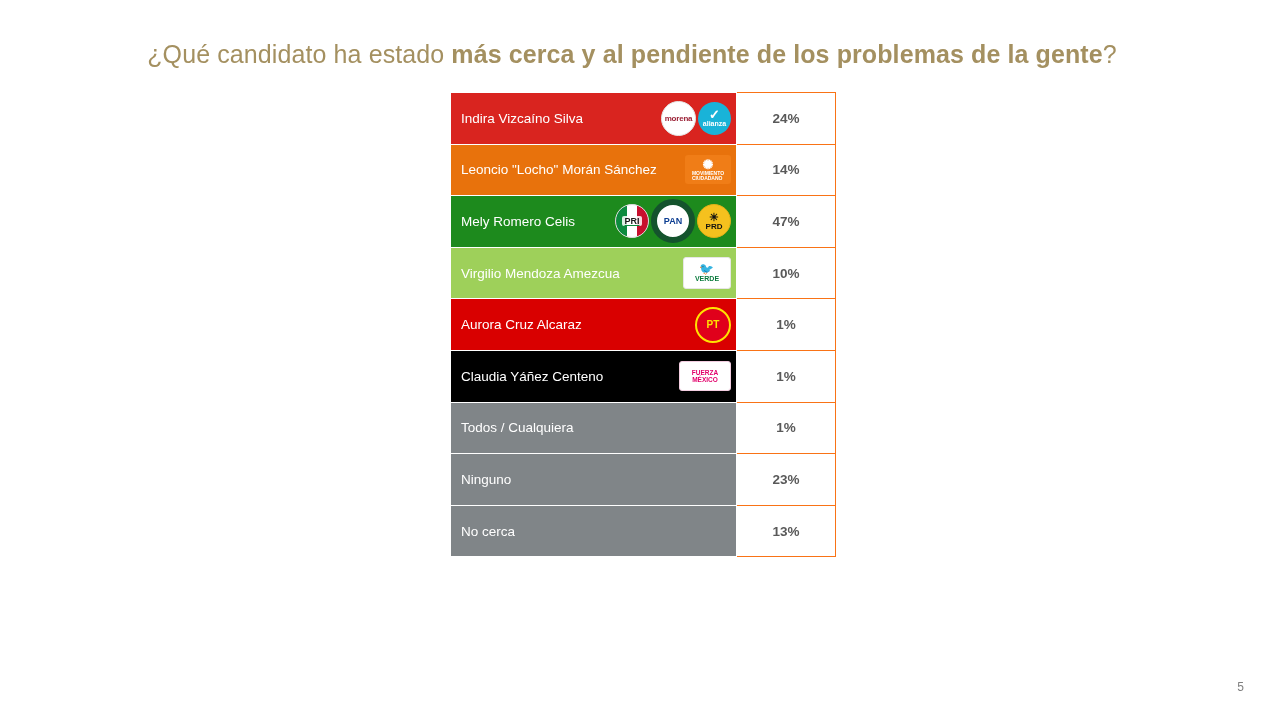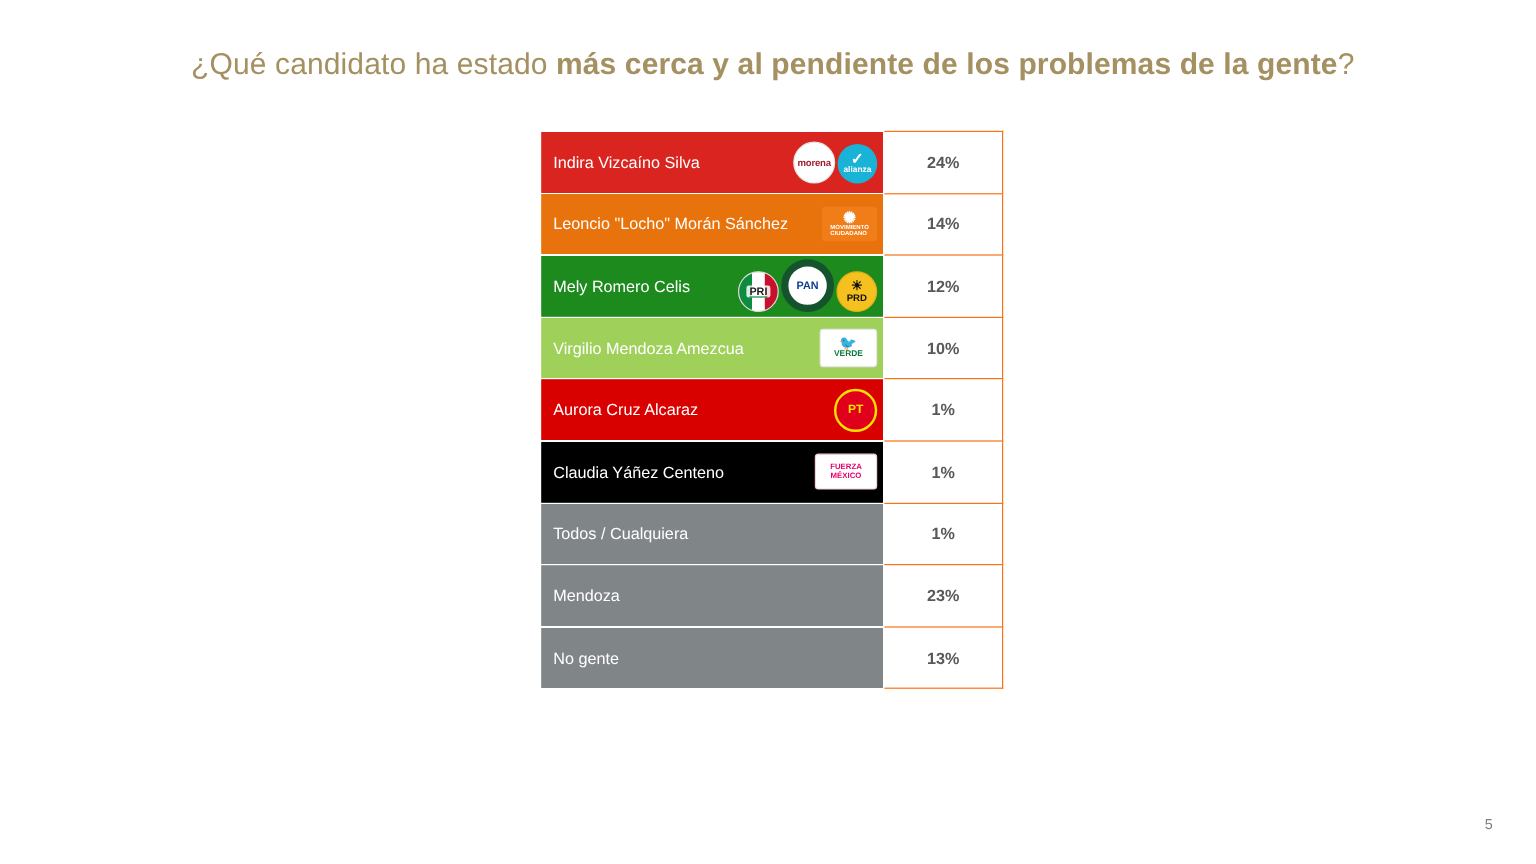--- a/index.html
+++ b/index.html
@@ -16,38 +16,38 @@
   }
 
   #slide {
     position: relative;
     width: 1280px;
     height: 720px;
   }
 
   #title {
     position: absolute;
-    left: 64px;
+    left: 52px;
     top: 40px;
     width: 1160px;
     text-align: center;
     font-size: 25px;
     color: #a49060;
     letter-spacing: 0.1px;
     white-space: nowrap;
   }
   #title .strong {
     font-weight: bold;
     color: #a49060;
   }
 
   #table-wrap {
     position: absolute;
     left: 450px;
-    top: 109px;
+    top: 92px;
     width: 377px;
   }
 
   table.poll {
     border-collapse: collapse;
     width: 377px;
     table-layout: fixed;
   }
 
   table.poll tr { height: 51.6px; }
@@ -80,21 +80,21 @@
 
   .cand-name {
     font-size: 13.5px;
     color: #ffffff;
     padding-left: 4px;
     white-space: nowrap;
   }
 
   .logos {
     display: flex;
-    align-items: flex-end;
+    align-items: center;
     gap: 2px;
     padding-right: 5px;
   }
 
   
   .logo {
     display: inline-flex;
     align-items: center;
     justify-content: center;
     font-weight: bold;
@@ -231,21 +231,21 @@
                     <span>PRI</span>
                   </span>
                   <span class="logo logo-pan">PAN</span>
                   <span class="logo logo-prd">
                     <span class="sun">☀</span>
                     <span>PRD</span>
                   </span>
                 </span>
               </div>
             </td>
-            <td class="value-cell">12%</td>
+            <td class="value-cell">47%</td>
           </tr>
           <tr>
             <td class="label-cell" style="background: rgb(158, 208, 90);">
               <div class="label-inner">
                 <span class="cand-name">Virgilio Mendoza Amezcua</span>
                 <span class="logos">
                   <span class="logo logo-verde">
                     <span class="bird">🐦</span>
                     <span>VERDE</span>
                   </span>
@@ -284,30 +284,30 @@
               <div class="label-inner">
                 <span class="cand-name">Todos / Cualquiera</span>
                 <span class="logos"></span>
               </div>
             </td>
             <td class="value-cell">1%</td>
           </tr>
           <tr>
             <td class="label-cell" style="background: rgb(128, 133, 136);">
               <div class="label-inner">
-                <span class="cand-name">Mendoza</span>
+                <span class="cand-name">Ninguno</span>
                 <span class="logos"></span>
               </div>
             </td>
             <td class="value-cell">23%</td>
           </tr>
           <tr>
             <td class="label-cell" style="background: rgb(128, 133, 136);">
               <div class="label-inner">
-                <span class="cand-name">No gente</span>
+                <span class="cand-name">No cerca</span>
                 <span class="logos"></span>
               </div>
             </td>
             <td class="value-cell">13%</td>
           </tr>
         </tbody>
     </table>
   </div>
 
   <div id="page-number">5</div>

